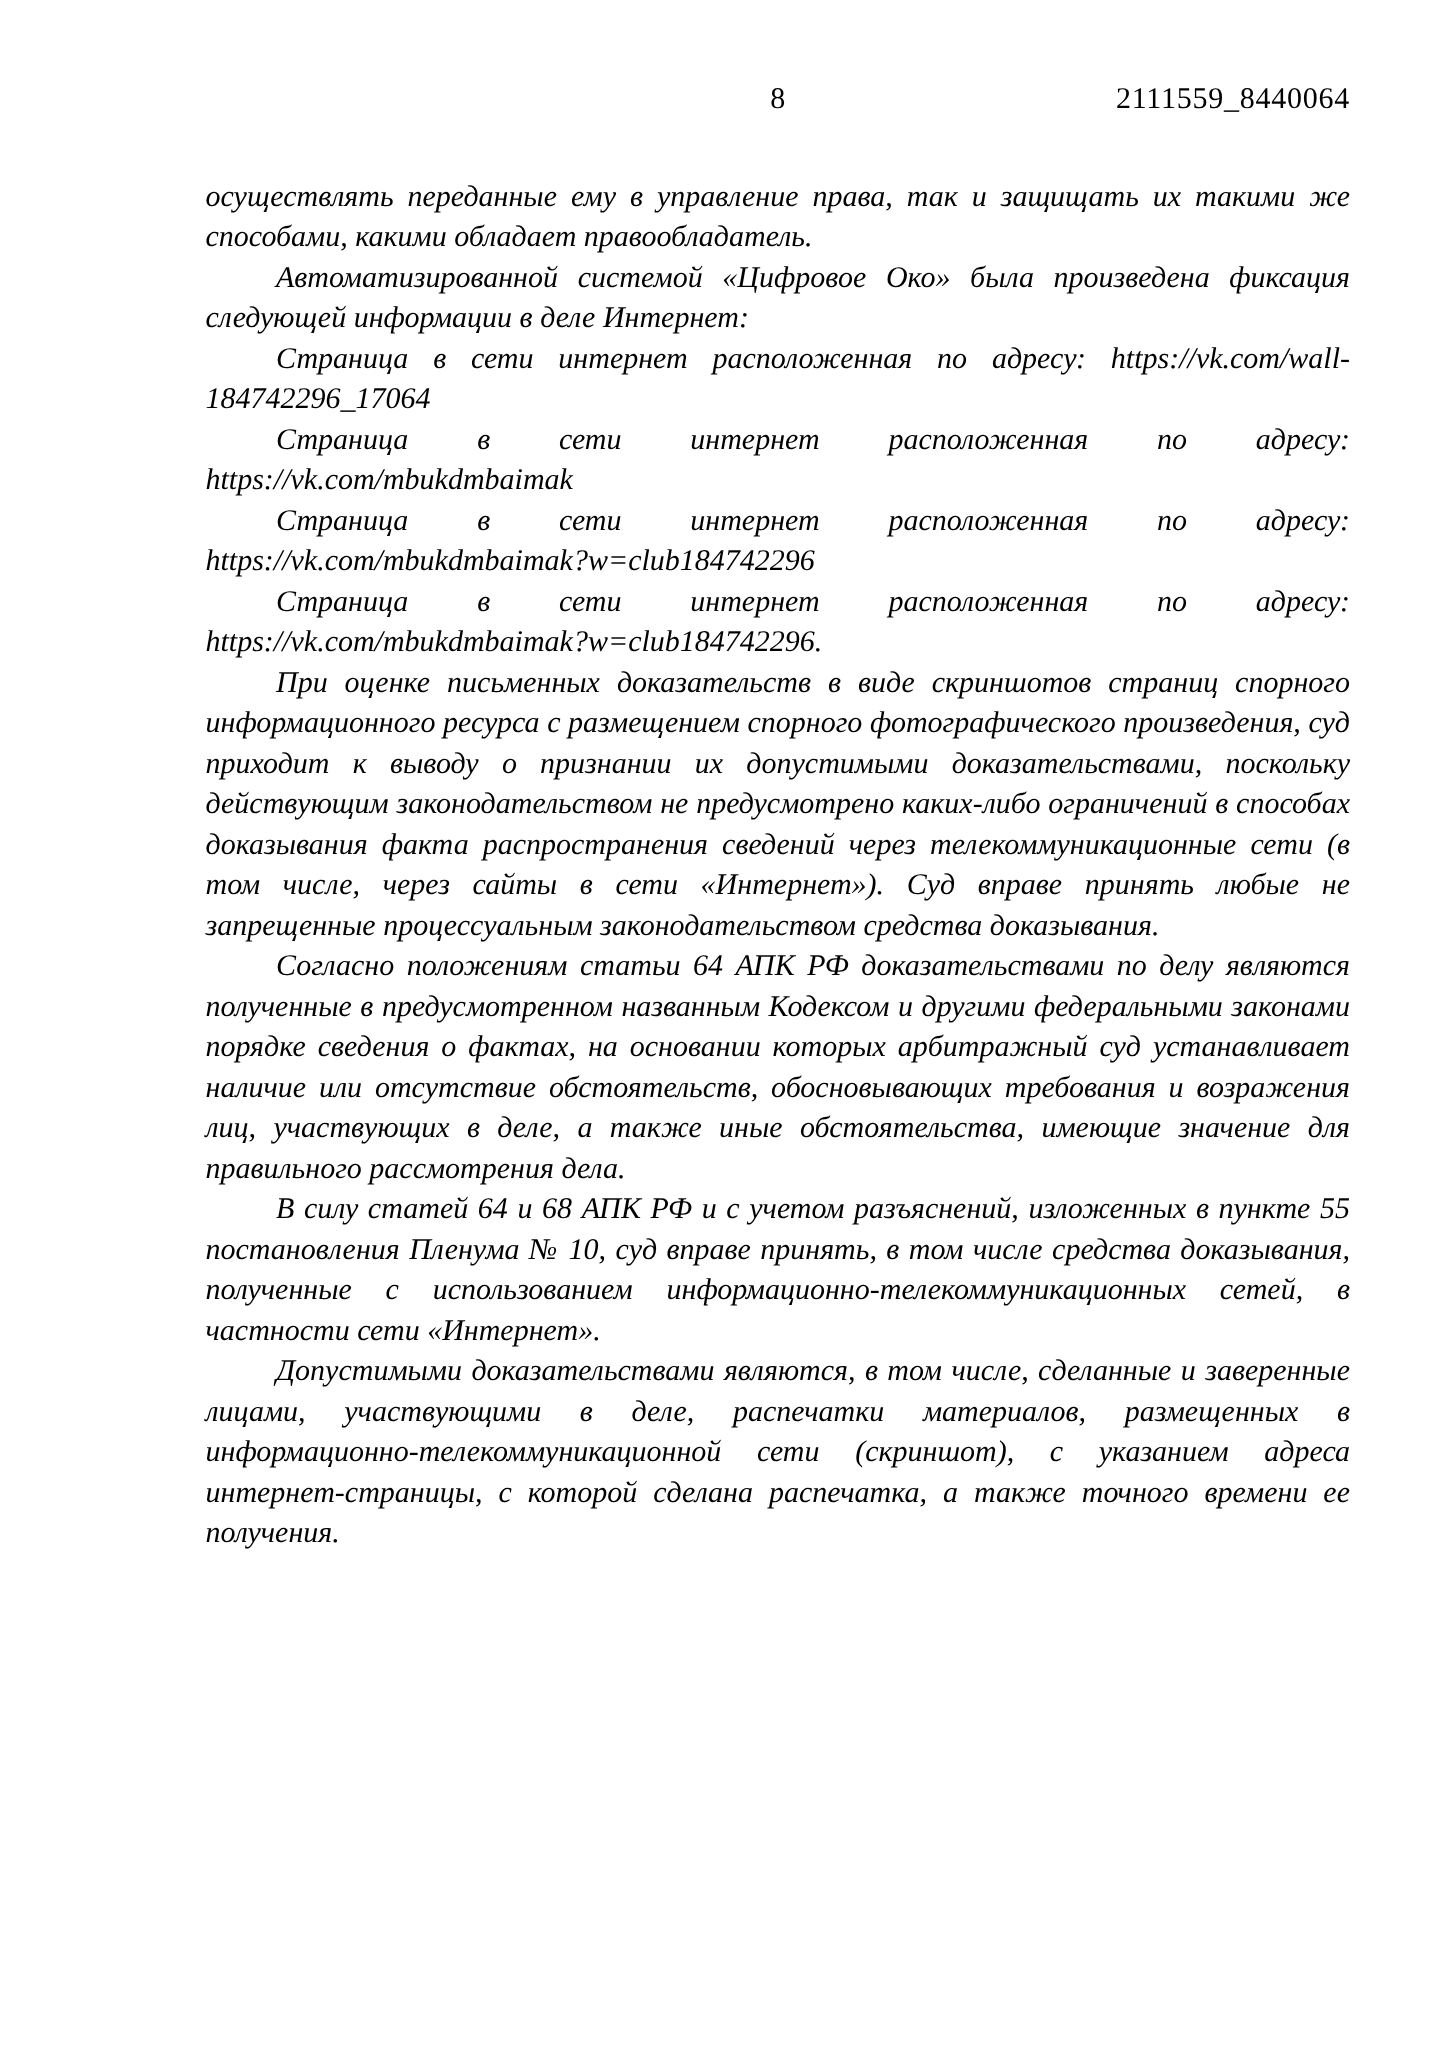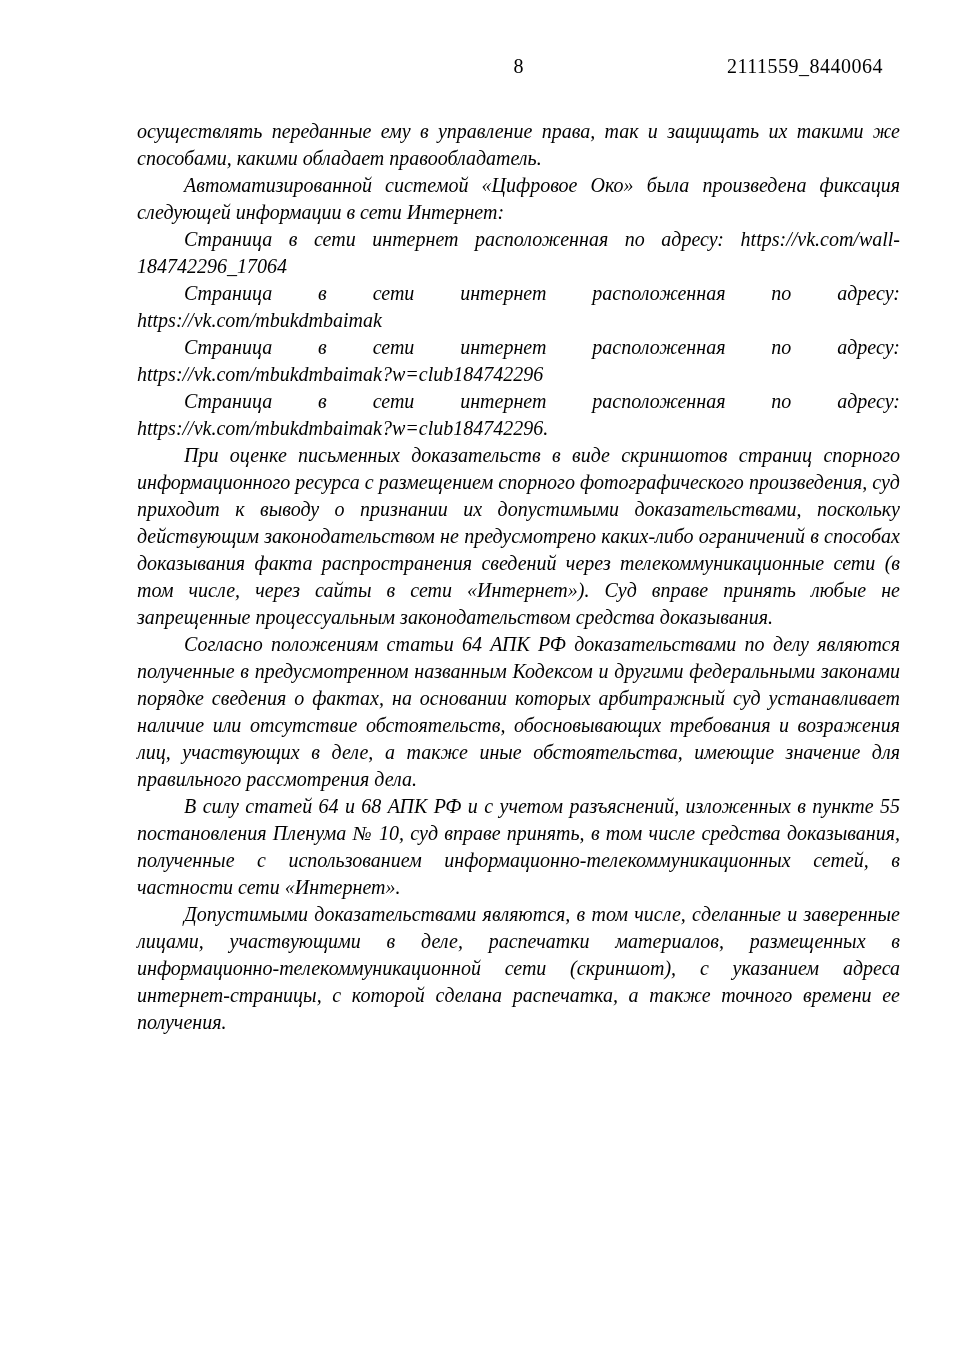--- a/index.html
+++ b/index.html
@@ -32,21 +32,21 @@
     font-size: 20px;
     line-height: 27px;
   }
   .page-num {
     position: absolute;
     left: 50%;
     transform: translateX(-50%);
   }
   .doc-id {
     position: absolute;
-    right: 17px;
+    right: 0;
     letter-spacing: 0.5px;
   }
   .doc-body {
     margin-top: 38px;
     font-size: 20px;
     line-height: 27px;
     text-align: justify;
   }
   .doc-body p {
     text-indent: 47px;
@@ -63,21 +63,21 @@
 <div class="page">
   <div class="page-inner">
 
     <div class="doc-header">
       <span class="page-num">8</span>
       <span class="doc-id">2111559_8440064</span>
     </div>
 
     <div class="doc-body">
       <p class="no-indent">осуществлять переданные ему в управление права, так и защищать их такими же способами, какими обладает правообладатель.</p>
-      <p>Автоматизированной системой «Цифровое Око» была произведена фиксация следующей информации в сети Интернет:</p>
+      <p>Автоматизированной системой «Цифровое Око» была произведена фиксация следующей информации в деле Интернет:</p>
       <p>Страница в сети интернет расположенная по адресу: https://vk.com/wall-184742296_17064</p>
       <p>Страница в сети интернет расположенная по адресу: https://vk.com/mbukdmbaimak</p>
       <p>Страница в сети интернет расположенная по адресу: https://vk.com/mbukdmbaimak?w=club184742296</p>
       <p>Страница в сети интернет расположенная по адресу: https://vk.com/mbukdmbaimak?w=club184742296.</p>
       <p>При оценке письменных доказательств в виде скриншотов страниц спорного информационного ресурса с размещением спорного фотографического произведения, суд приходит к выводу о признании их допустимыми доказательствами, поскольку действующим законодательством не предусмотрено каких-либо ограничений в способах доказывания факта распространения сведений через телекоммуникационные сети (в том числе, через сайты в сети «Интернет»). Суд вправе принять любые не запрещенные процессуальным законодательством средства доказывания.</p>
       <p>Согласно положениям статьи 64 АПК РФ доказательствами по делу являются полученные в предусмотренном названным Кодексом и другими федеральными законами порядке сведения о фактах, на основании которых арбитражный суд устанавливает наличие или отсутствие обстоятельств, обосновывающих требования и возражения лиц, участвующих в деле, а также иные обстоятельства, имеющие значение для правильного рассмотрения дела.</p>
       <p>В силу статей 64 и 68 АПК РФ и с учетом разъяснений, изложенных в пункте 55 постановления Пленума № 10, суд вправе принять, в том числе средства доказывания, полученные с использованием информационно-телекоммуникационных сетей, в частности сети «Интернет».</p>
       <p>Допустимыми доказательствами являются, в том числе, сделанные и заверенные лицами, участвующими в деле, распечатки материалов, размещенных в информационно-телекоммуникационной сети (скриншот), с указанием адреса интернет-страницы, с которой сделана распечатка, а также точного времени ее получения.</p>
     </div>
 

